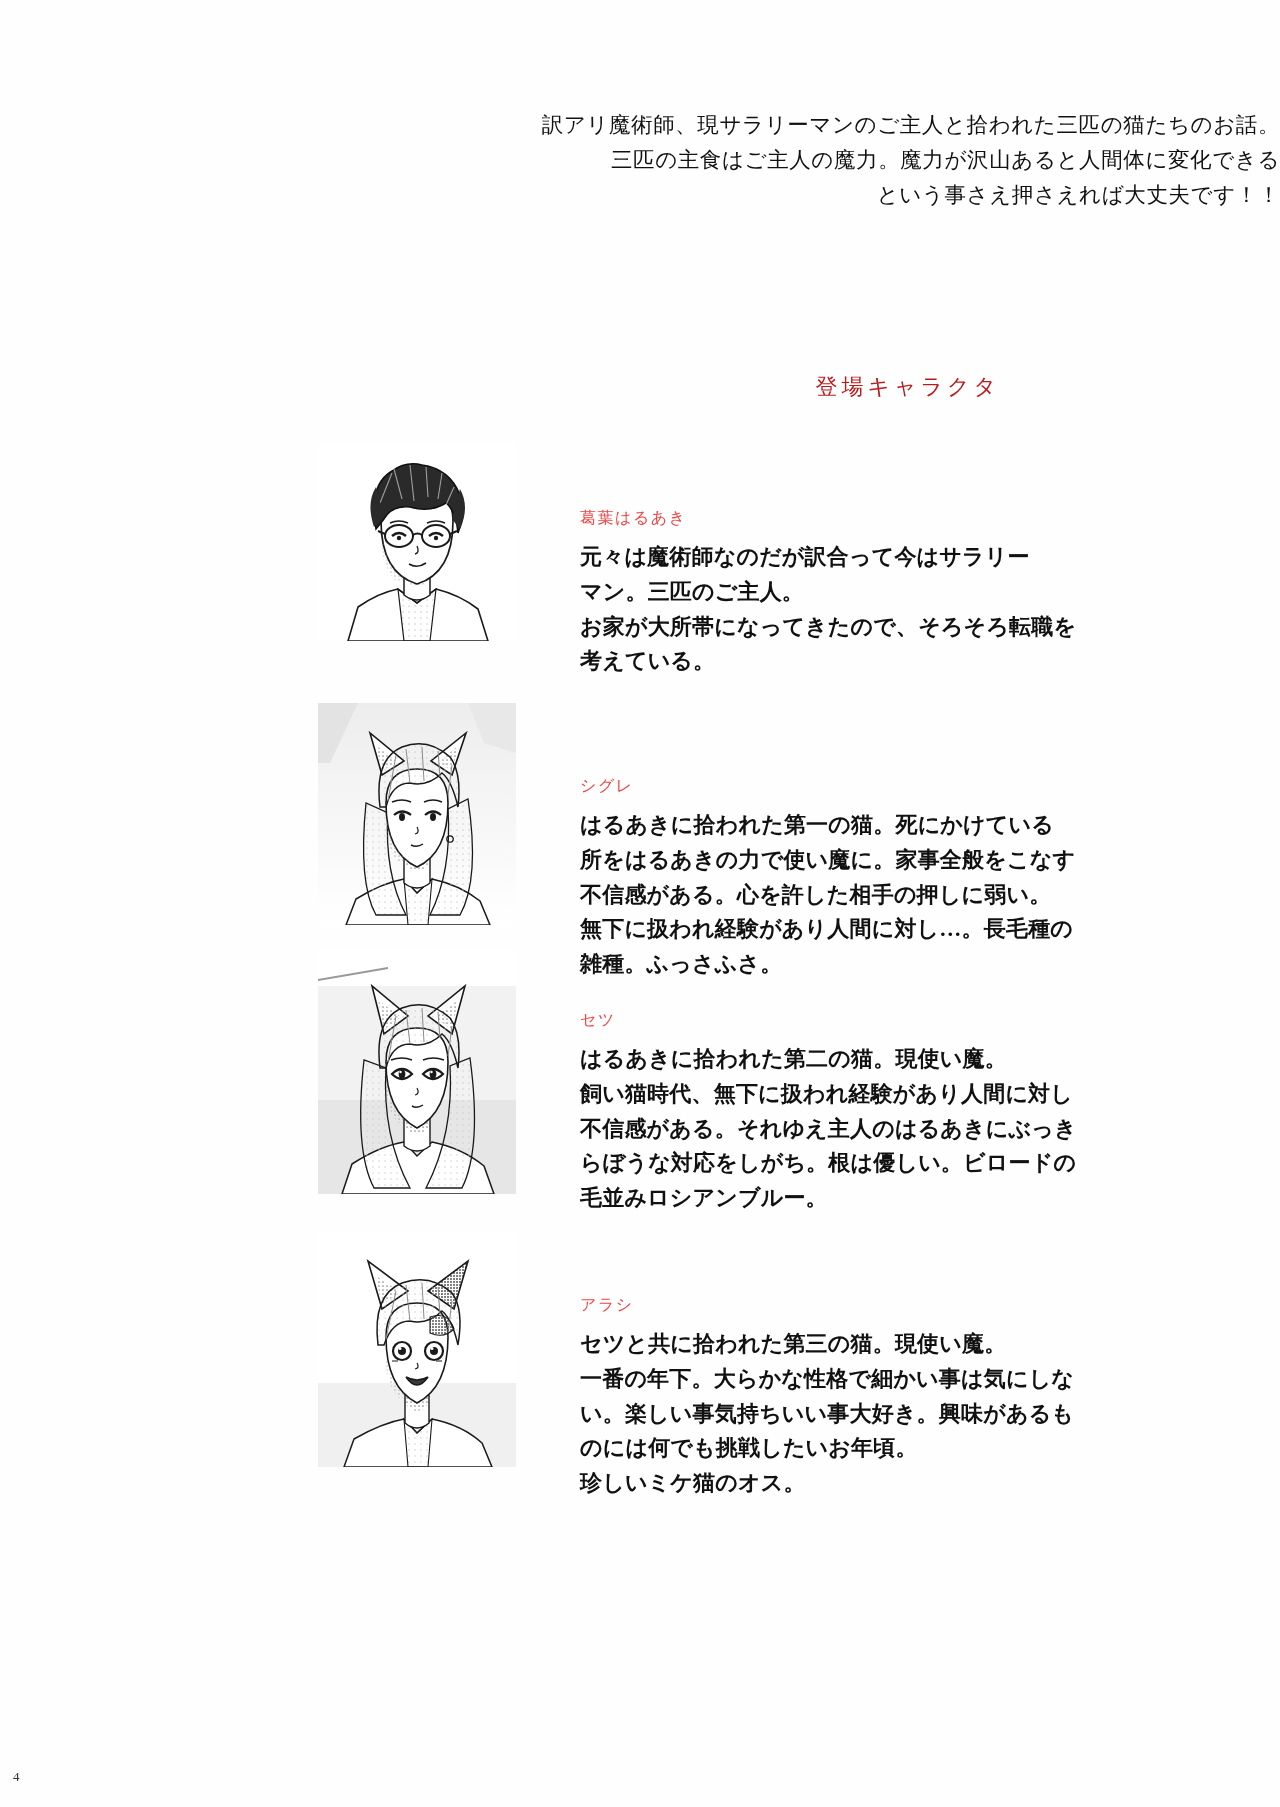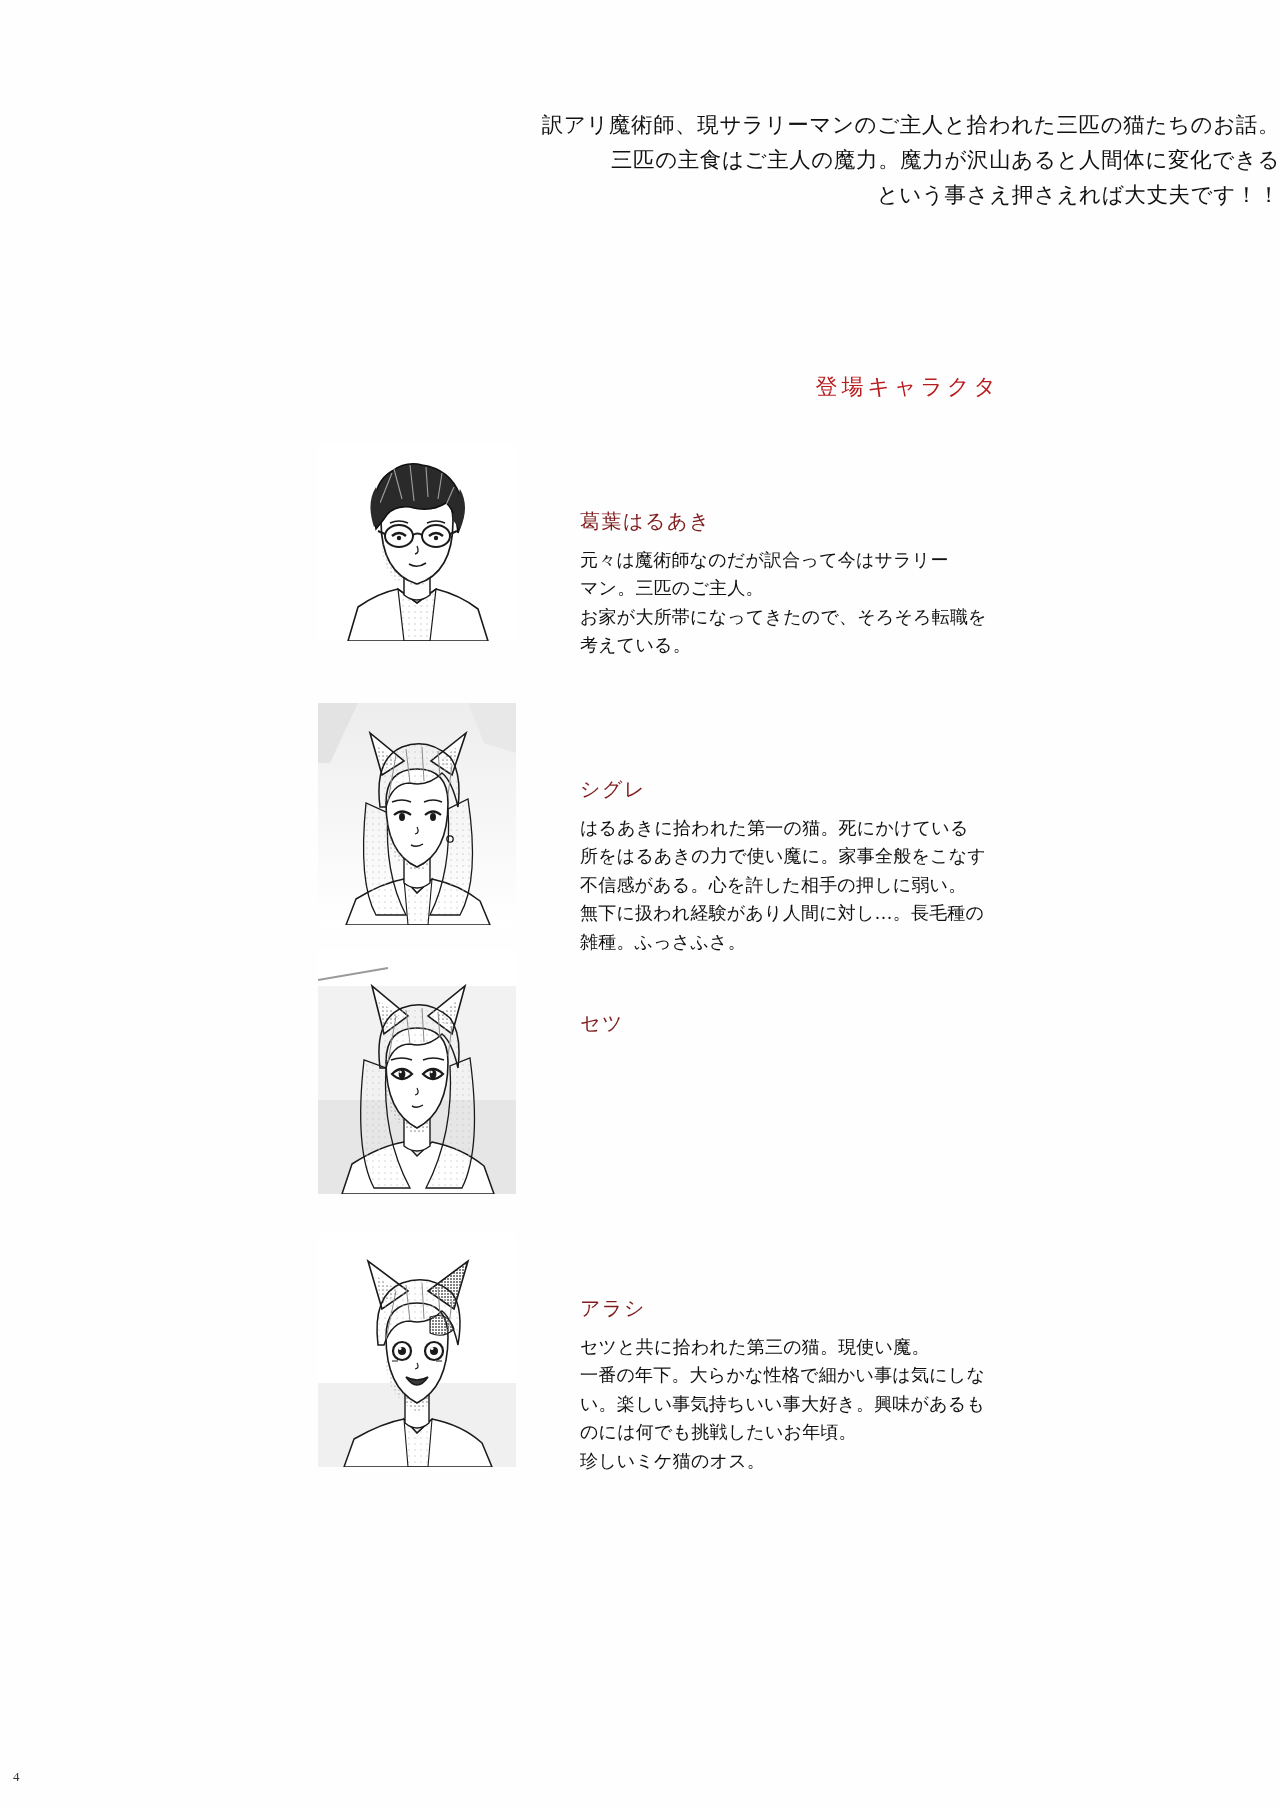--- a/index.html
+++ b/index.html
@@ -58,31 +58,32 @@
     position: absolute;
     left: 0;
     top: 0;
     background: #ffffff;
     overflow: hidden;
   }
   .char .info {
     position: absolute;
   }
   .char .name {
-    font-size: 20px;
+    font-size: 16px;
     letter-spacing: 1.5px;
     margin-bottom: 11px;
-    color: #7f1d1d;
+    color: #ef4444;
   }
   .char .desc {
-    font-size: 18px;
+    font-size: 22px;
     line-height: 1.58;
     letter-spacing: 0.2px;
     color: #111;
     width: 440px;
+    font-weight: bold;
   }
   .char .desc div { white-space: nowrap; }
 
   #char-0 { top: 443px; }
   #char-0 .portrait { width: 198px; height: 198px; }
   #char-0 .info { left: 262px; top: 65px; }
 
   #char-1 { top: 703px; }
   #char-1 .portrait { width: 198px; height: 222px; }
   #char-1 .info { left: 262px; top: 73px; }
@@ -285,20 +286,27 @@
         <path d="M73 110 Q84 106 94 110" fill="none" stroke="#1a1a1a" stroke-width="1.5"></path>
         <path d="M105 110 Q115 106 126 110" fill="none" stroke="#1a1a1a" stroke-width="1.5"></path>
 
         <path d="M99 138 Q102 144 97 145" fill="none" stroke="#1a1a1a" stroke-width="1.2"></path>
         <path d="M94 156 Q99 159 105 155" fill="none" stroke="#1a1a1a" stroke-width="1.5"></path>
         <path d="M70 132 Q72 160 92 172 L80 173 Q68 158 68 134 Z" fill="url(#dotsC)" opacity="0.6"></path>
       </svg>
     </div>
     <div class="info">
       <div class="name">セツ</div>
+      <div class="desc">
+        <div>はるあきに拾われた第二の猫。現使い魔。</div>
+        <div>飼い猫時代、無下に扱われ経験があり人間に対し</div>
+        <div>不信感がある。それゆえ主人のはるあきにぶっき</div>
+        <div>らぼうな対応をしがち。根は優しい。ビロードの</div>
+        <div>毛並みロシアンブルー。</div>
+      </div>
     </div>
   </div>
 
   <div class="char" id="char-3">
     <div class="portrait">
       <svg viewBox="0 0 198 234" xmlns="http://www.w3.org/2000/svg">
         <defs>
           <pattern id="dotsD" width="4" height="4" patternUnits="userSpaceOnUse">
             <circle cx="1" cy="1" r="0.85" fill="#8a8a8a"></circle>
           </pattern>

